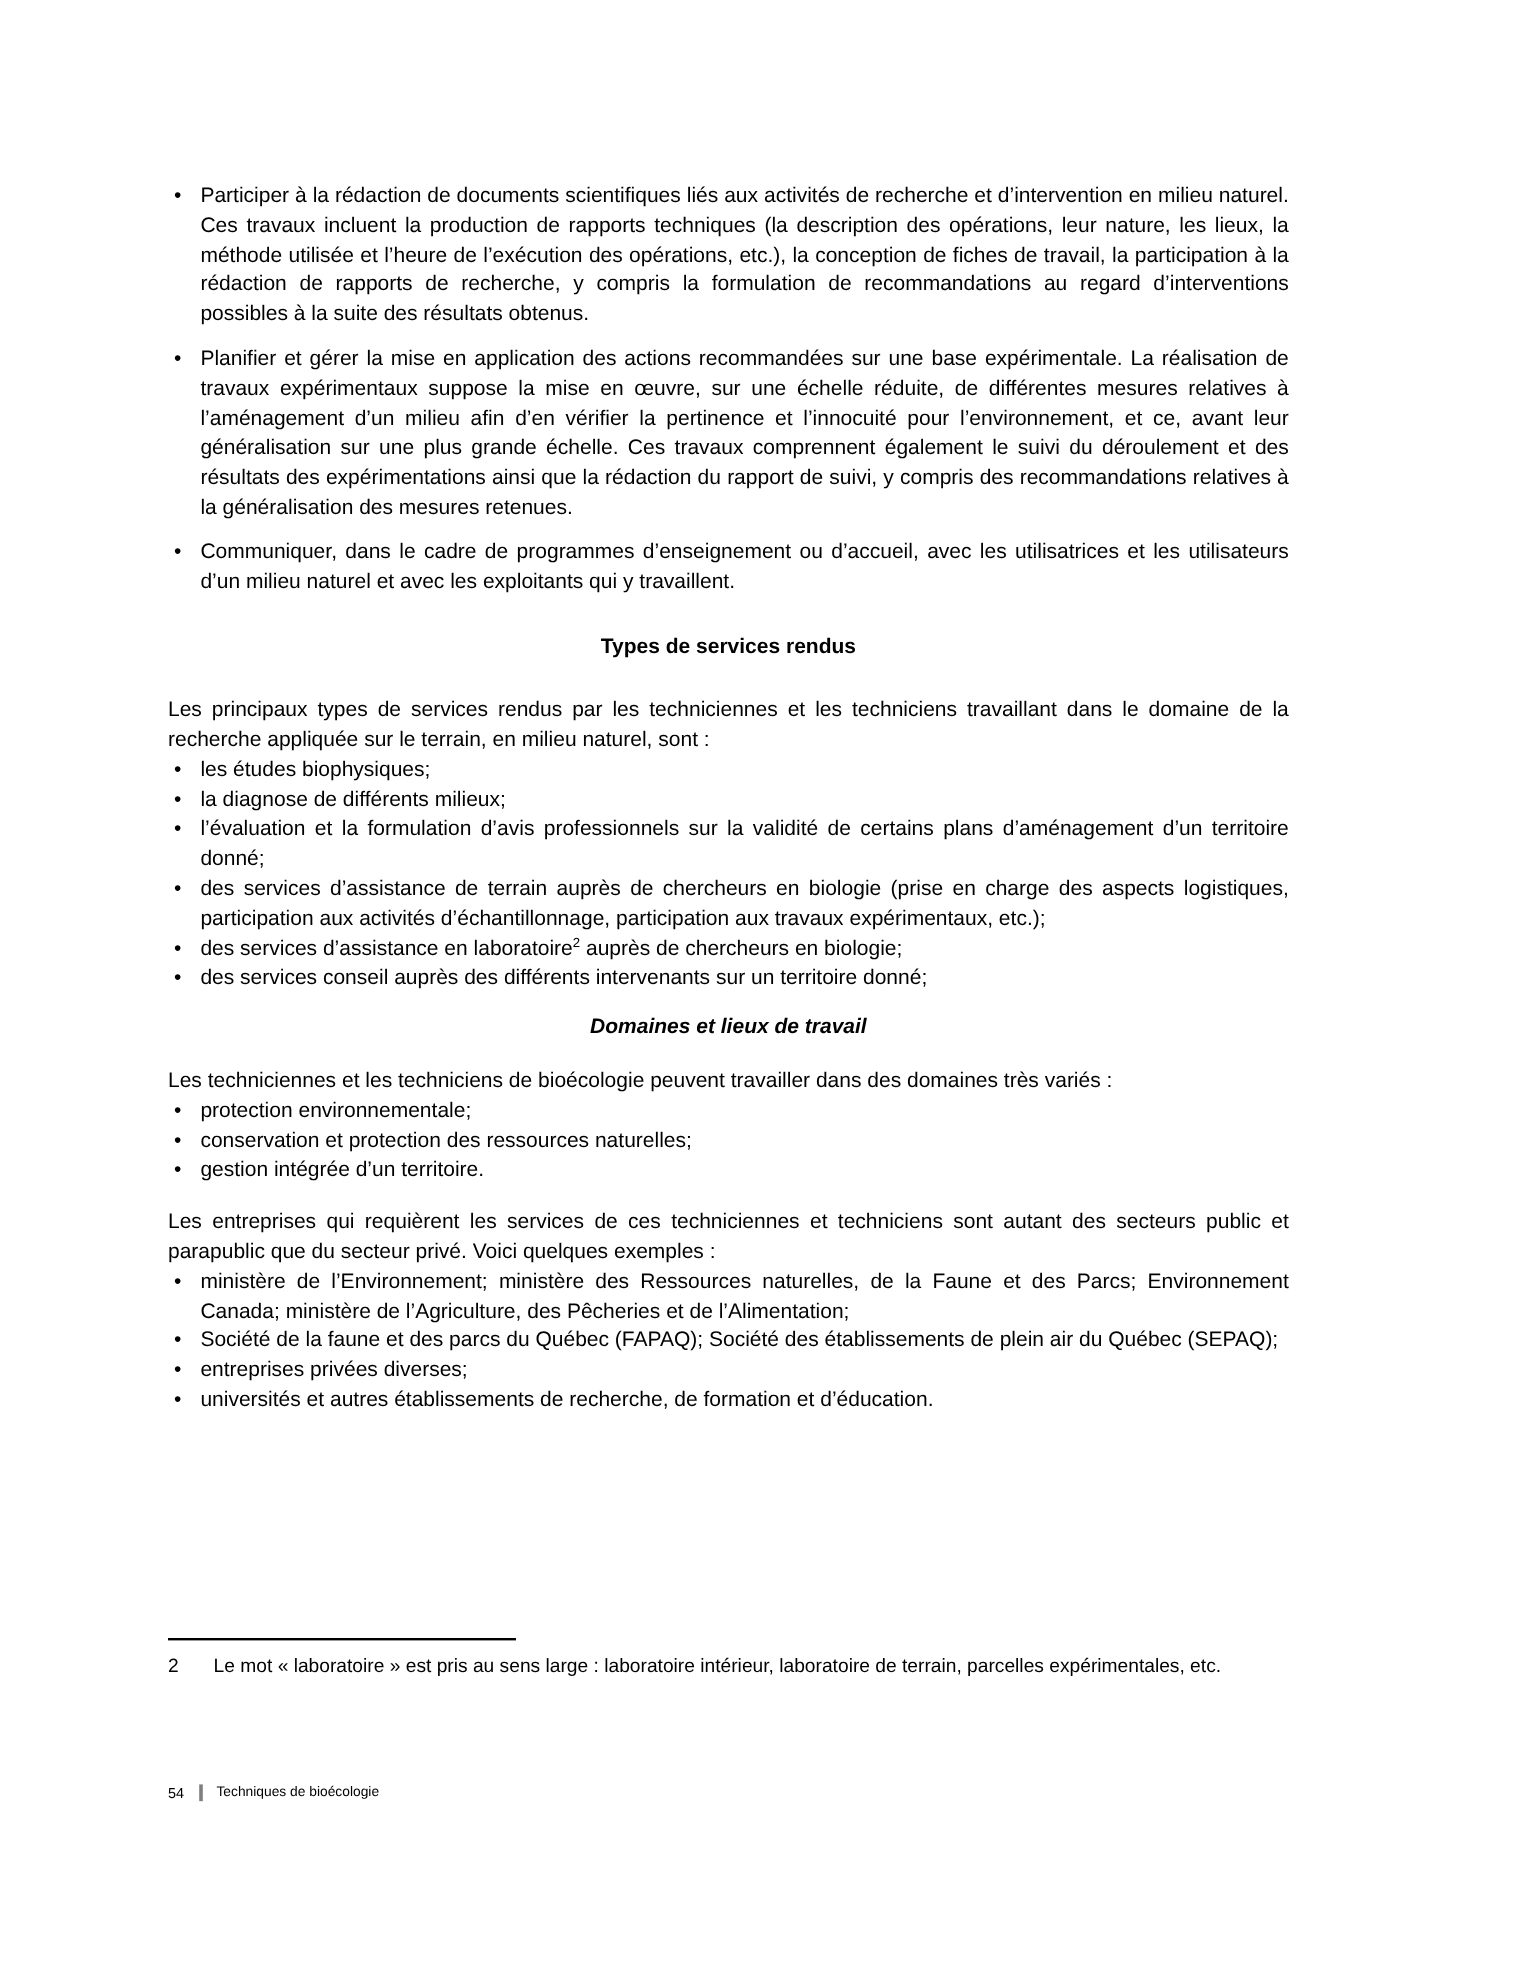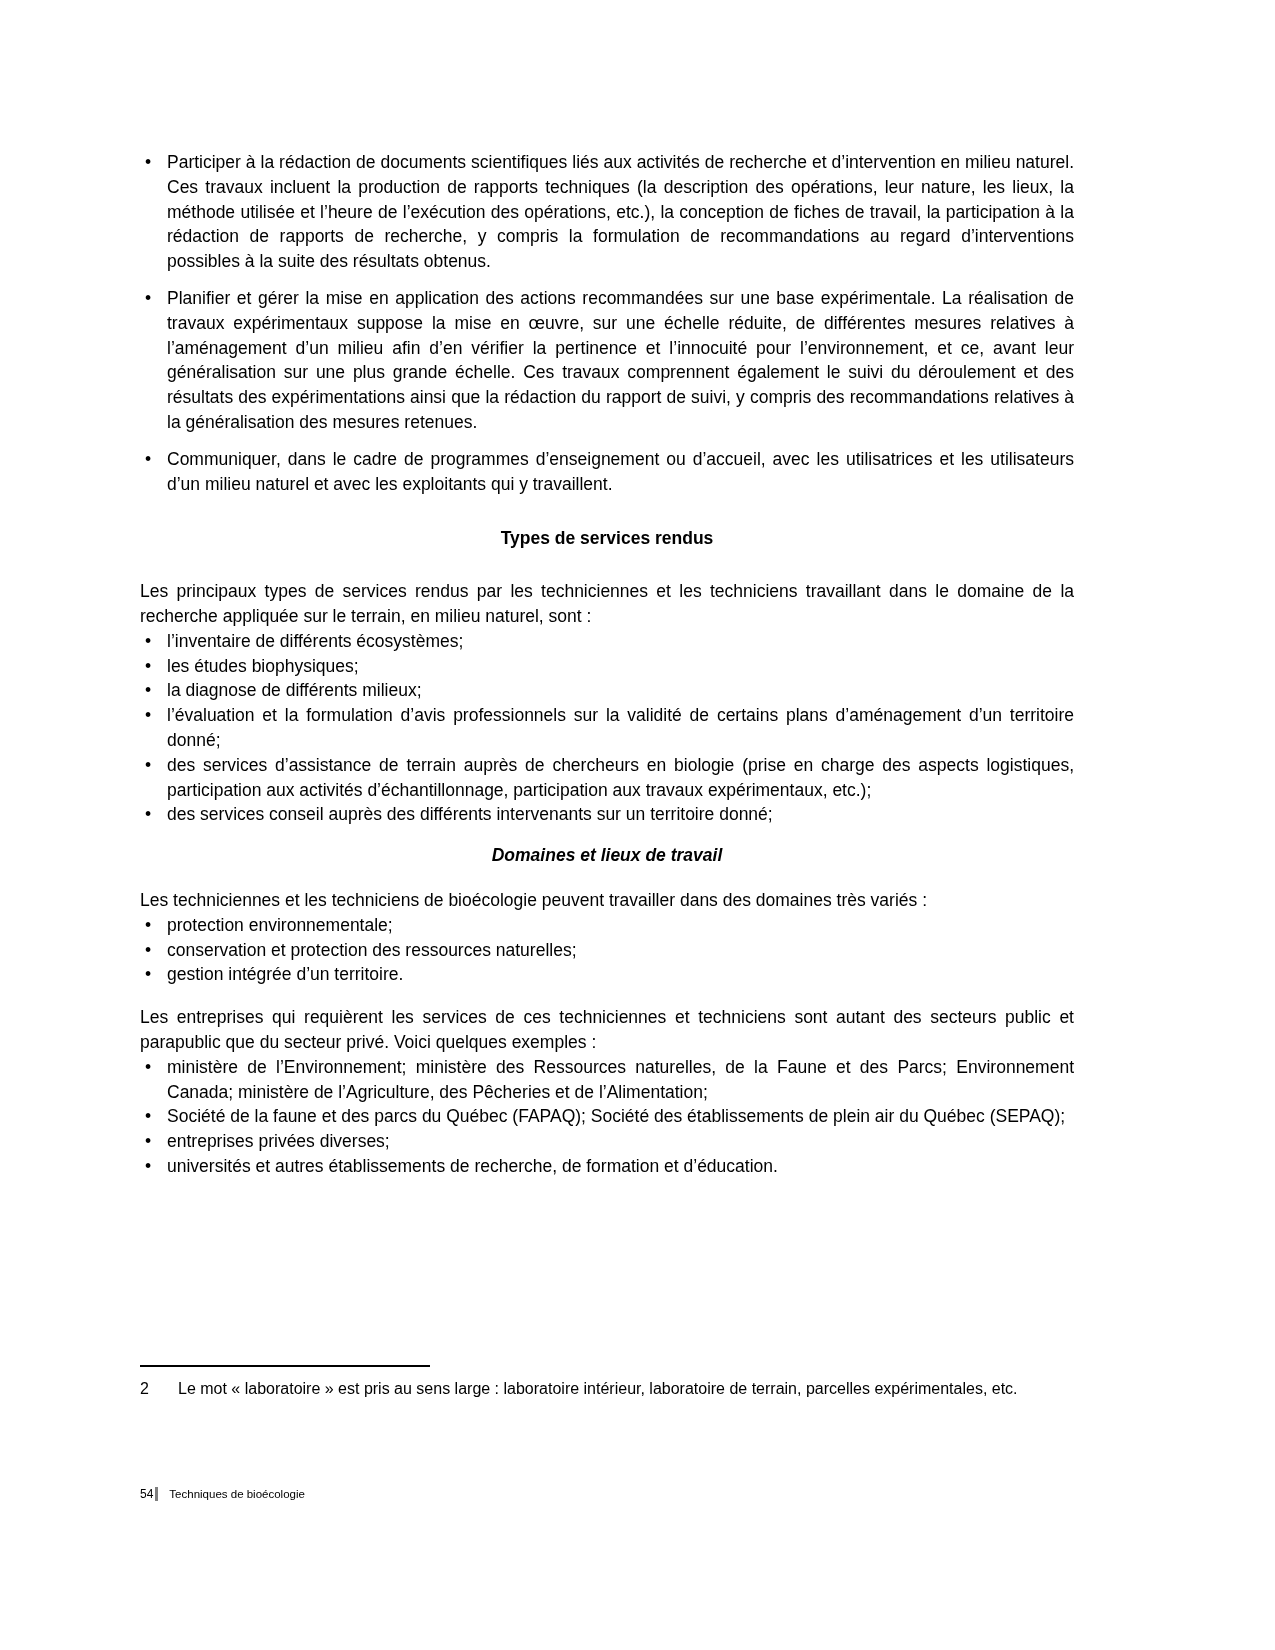--- a/index.html
+++ b/index.html
@@ -49,21 +49,21 @@
   .fn-num { position: absolute; left: 0; top: 0; }
   .page-footer {
     position: absolute;
     left: 140px;
     top: 1487px;
     display: flex;
     align-items: center;
     font-size: 12px;
     color: #000;
   }
-  .footer-page-num { margin-right: 2px; }
+  .footer-page-num { margin-right: 13px; }
   .footer-bar { width: 3px; height: 14px; background: #7f7f7f; margin-right: 11px; }
   .footer-title { font-size: 11.5px; }
 </style>
 </head>
 <body>
 
 <div class="page">
 
   <main class="content">
 
@@ -78,33 +78,33 @@
         <span>Communiquer, dans le cadre de programmes d’enseignement ou d’accueil, avec les utilisatrices et les utilisateurs d’un milieu naturel et avec les exploitants qui y travaillent.</span>
       </li>
     </ul>
 
     <h2 class="h-services">Types de services rendus</h2>
 
     <p>Les principaux types de services rendus par les techniciennes et les techniciens travaillant dans le domaine de la recherche appliquée sur le terrain, en milieu naturel, sont :</p>
 
     <ul class="blist services-list">
       <li>
-        <span>l’inventaire de différents écosystèmes;</span>
-      </li>
-      <li>
         <span>les études biophysiques;</span>
       </li>
       <li>
         <span>la diagnose de différents milieux;</span>
       </li>
       <li>
         <span>l’évaluation et la formulation d’avis professionnels sur la validité de certains plans d’aménagement d’un territoire donné;</span>
       </li>
       <li>
         <span>des services d’assistance de terrain auprès de chercheurs en biologie (prise en charge des aspects logistiques, participation aux activités d’échantillonnage, participation aux travaux expérimentaux, etc.);</span>
+      </li>
+      <li>
+        <span>des services d’assistance en laboratoire</span><sup class="fn-ref">2</sup><span> auprès de chercheurs en biologie;</span>
       </li>
       <li>
         <span>des services conseil auprès des différents intervenants sur un territoire donné;</span>
       </li>
     </ul>
 
     <h2 class="h-domaines">Domaines et lieux de travail</h2>
 
     <p>Les techniciennes et les techniciens de bioécologie peuvent travailler dans des domaines très variés :</p>
 

